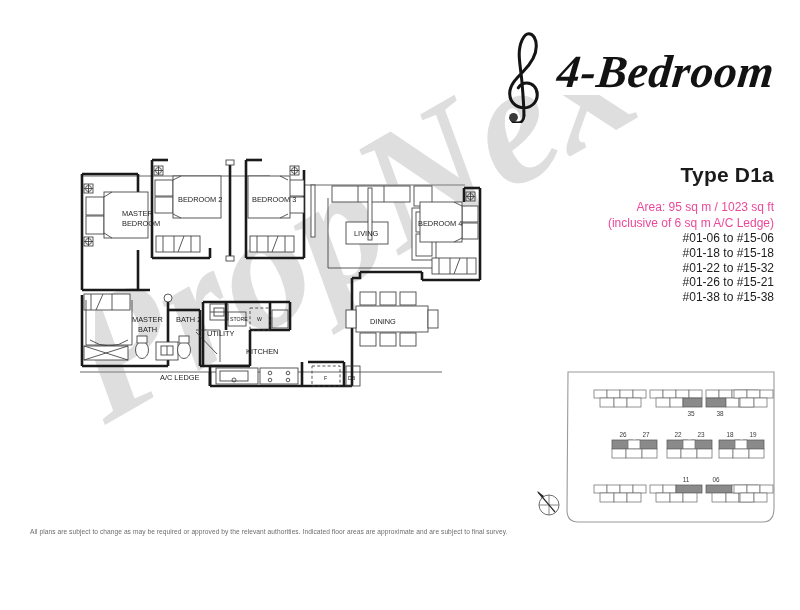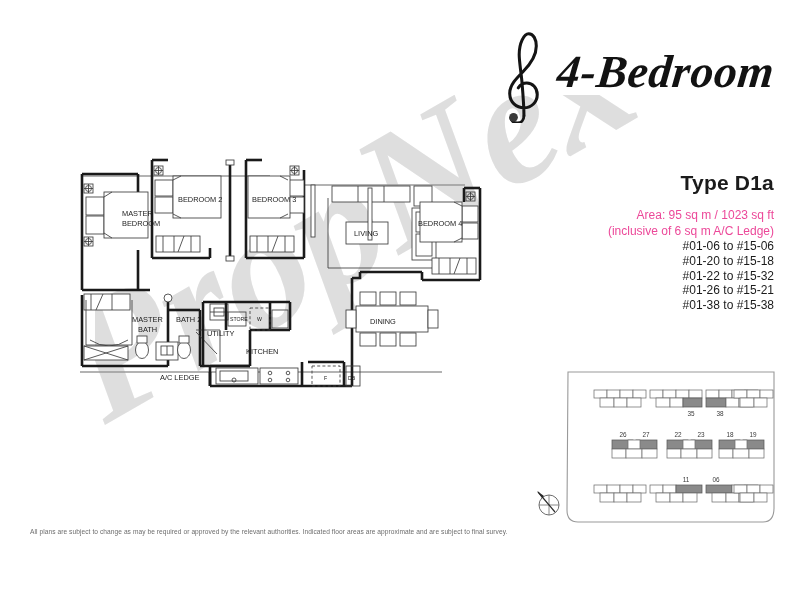--- a/index.html
+++ b/index.html
@@ -49,21 +49,21 @@
     padding-bottom:8px;
   }
 
   
   .info-block{
     position:absolute; right:26px; top:155px;
     width:270px; text-align:right; z-index:6;
   }
   .type-title{
     font-size:21px; font-weight:700; letter-spacing:.2px;
-    color:#1b1b1b; margin:16px 0 12px 0;
+    color:#1b1b1b; margin:8px 0 12px 0;
   }
   .area-line{ font-size:12px; line-height:16px; color:#ec4899; }
   .unit-list{ }
   .unit-list div{ font-size:12px; line-height:14.8px; color:#1b1b1b; }
 
   
   .floorplan{
     position:absolute; left:60px; top:140px;
     width:500px; height:270px; z-index:4;
   }
@@ -107,21 +107,21 @@
     </svg>
     <div class="brand-word">4-Bedroom</div>
   </div>
 
   <div class="info-block">
     <div class="type-title">Type D1a</div>
     <div class="area-line">Area: 95 sq m / 1023 sq ft</div>
     <div class="area-line">(inclusive of 6 sq m A/C Ledge)</div>
     <div class="unit-list">
       <div>#01-06 to #15-06</div>
-      <div>#01-20 to #15-18</div>
+      <div>#01-18 to #15-18</div>
       <div>#01-22 to #15-32</div>
       <div>#01-26 to #15-21</div>
       <div>#01-38 to #15-38</div>
     </div>
   </div>
 
   <div class="floorplan">
   <svg width="500" height="270" viewBox="0 0 500 270" xmlns="http://www.w3.org/2000/svg">
     <defs>
       <style>

